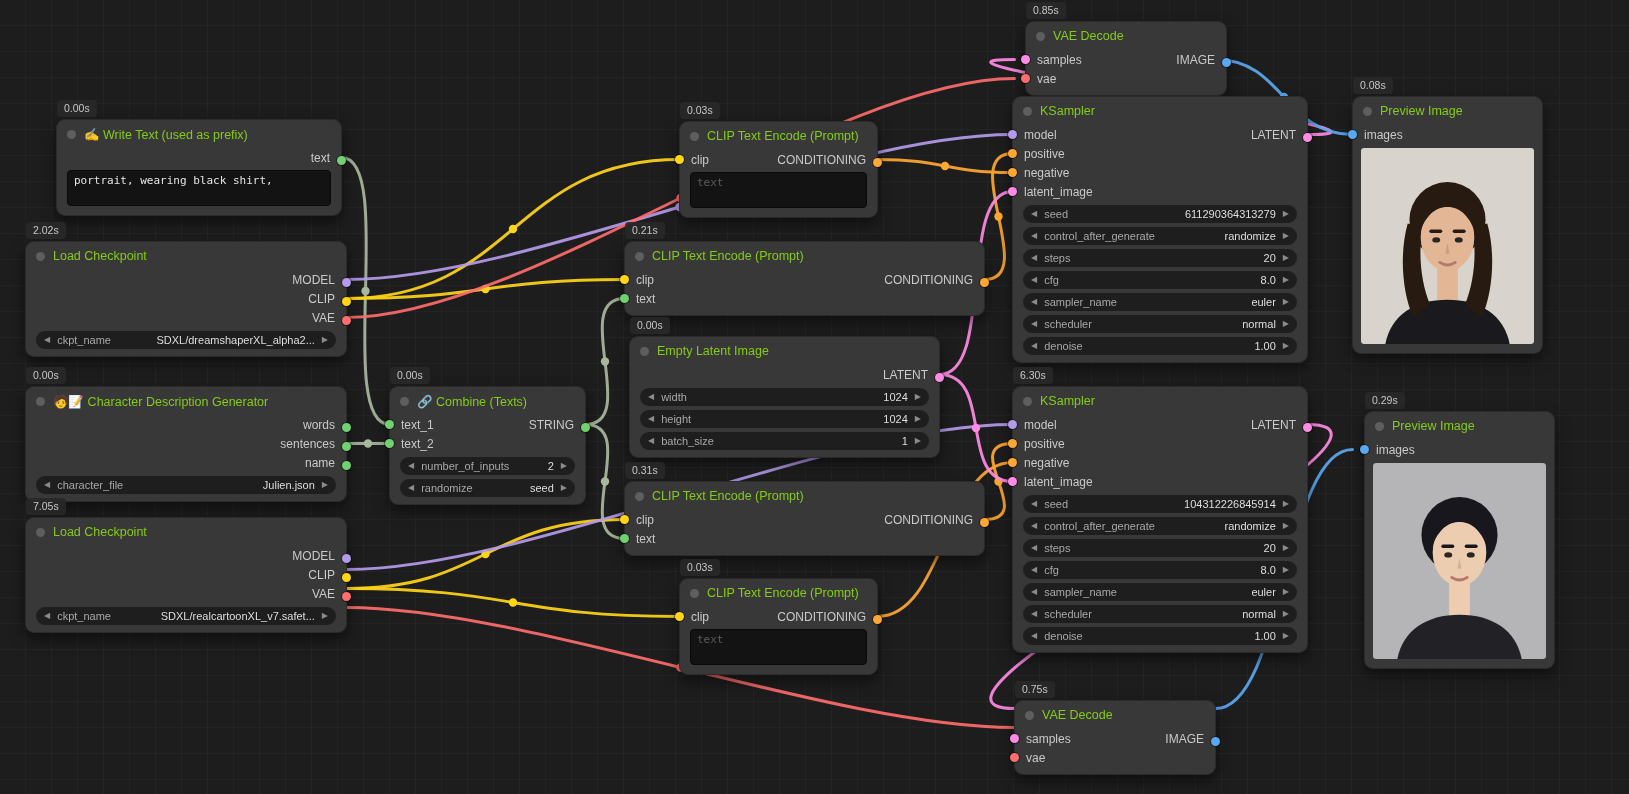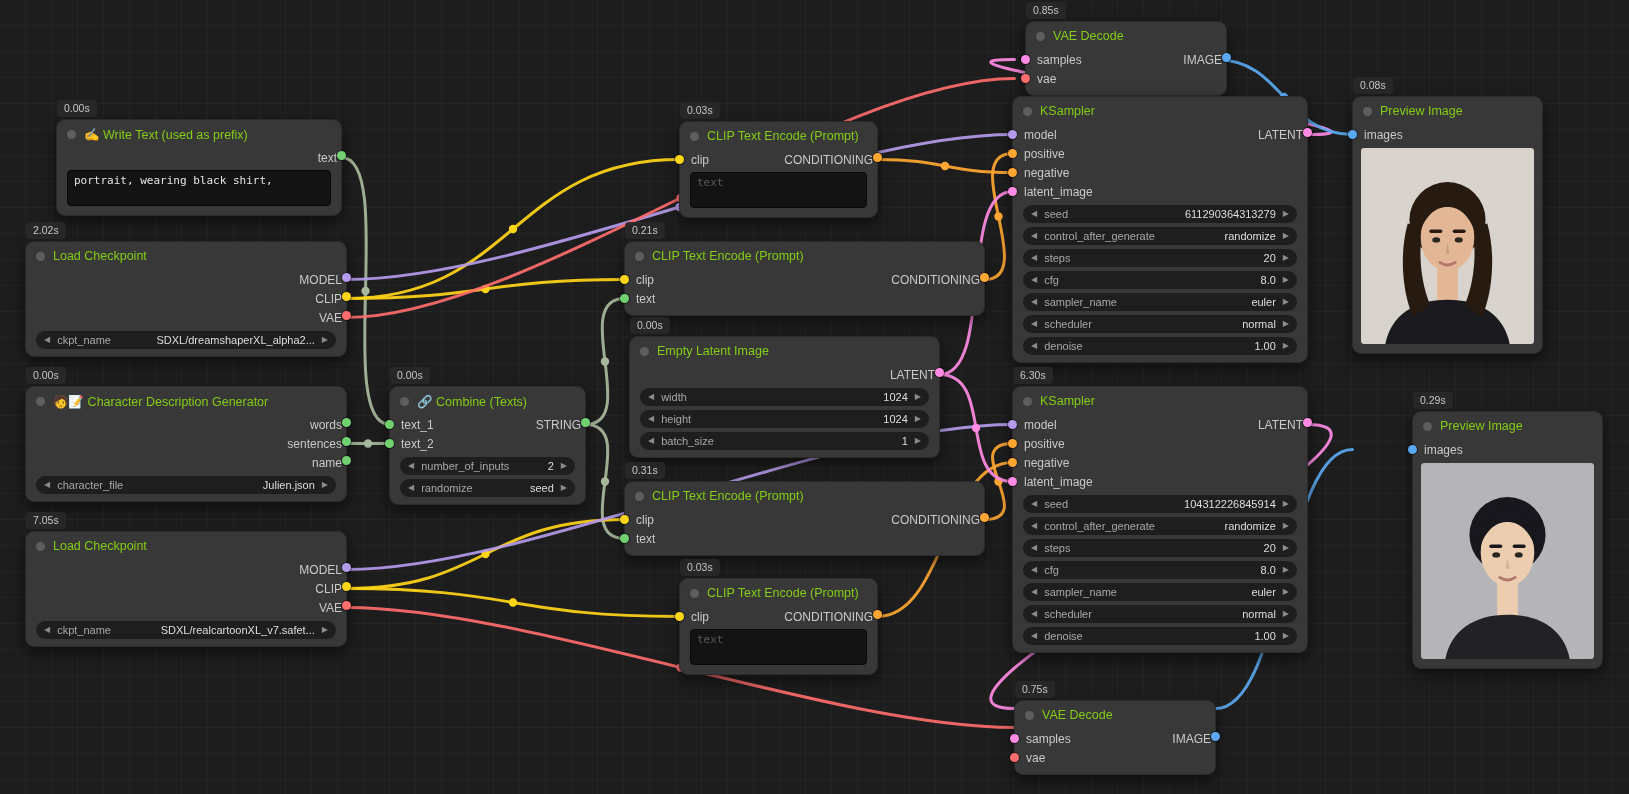--- a/index.html
+++ b/index.html
@@ -13,21 +13,21 @@
   .node{position:absolute;z-index:2;background:#383838;border:1px solid #2b2b2b;border-radius:9px;
     box-shadow:0 6px 14px rgba(0,0,0,.5);padding-bottom:7px;color:#ddd}
   .badge{position:absolute;top:-20px;left:0;background:rgba(40,40,40,.92);color:#c6c6c6;
     font-size:10.5px;line-height:15px;padding:1px 7px;border-radius:4px;white-space:nowrap}
   .head{display:flex;align-items:center;gap:8px;height:28px;padding:0 10px;overflow:hidden}
   .cdot{width:9px;height:9px;border-radius:50%;background:#5e5e5e;flex:0 0 auto}
   .title{font-size:12.5px;color:#84cc16;white-space:nowrap}
   .row{height:19px;display:flex;align-items:center;justify-content:space-between;
     font-size:12px;color:#c9c9c9}
   .pin{display:flex;align-items:center;gap:7px;min-width:10px}
-  .pout{display:flex;align-items:flex-start;margin-left:auto}
+  .pout{display:flex;align-items:flex-end;gap:7px;margin-left:auto}
   .port{width:9px;height:9px;border-radius:50%;flex:0 0 auto;box-shadow:0 0 0 1px rgba(0,0,0,.4)}
   .pin .port{margin-left:-5px}
   .pout .port{margin-right:-5px}
   .widget{height:18px;margin:4px 10px 0;background:#1e1e1e;border-radius:10px;display:flex;
     align-items:center;gap:7px;padding:0 8px;font-size:11px}
   .warrow{color:#8b8b8b;font-size:8px;line-height:1}
   .wlabel{color:#a8a8a8;white-space:nowrap;overflow:hidden}
   .wvalue{margin-left:auto;color:#dedede;white-space:nowrap}
   .textbox{margin:3px 10px 2px;height:36px;background:#131313;border:1px solid #090909;border-radius:4px;
     padding:3px 6px;font-family:"DejaVu Sans Mono",monospace;font-size:11px;color:#e4e4e4;overflow:hidden}
@@ -161,21 +161,21 @@
           <span class="port" style="background: rgb(113, 209, 113);"></span>
         </div>
       </div>
       <div class="widget">
         <span class="warrow">◀</span>
         <span class="wlabel">character_file</span>
         <span class="wvalue">Julien.json</span>
         <span class="warrow">▶</span>
       </div>
     </div>
-    <div class="node" style="left: 25px; top: 531px; width: 322px;">
+    <div class="node" style="left: 25px; top: 517px; width: 322px;">
       <div class="badge">7.05s</div>
       <div class="head">
         <span class="cdot"></span>
         <span class="title">Load Checkpoint</span>
       </div>
       <div class="row">
         <div class="pin"></div>
         <div class="pout">
           <span class="plabel">MODEL</span>
           <span class="port" style="background: rgb(180, 154, 234);"></span>
@@ -574,21 +574,21 @@
           <path d="M33.5 50 C33 33 41 26 50 26 C59 26 67 33 66.5 50 C62 38 56 34.5 50 34.5 C44 34.5 38 38 33.5 50 Z" fill="#271a10"></path>
           <rect x="39.5" y="47.5" width="7.5" height="2" rx="1" fill="#271a10"></rect>
           <rect x="53" y="47.5" width="7.5" height="2" rx="1" fill="#271a10"></rect>
           <ellipse cx="43.5" cy="53.5" rx="2.3" ry="1.5" fill="#2a2620"></ellipse>
           <ellipse cx="56.5" cy="53.5" rx="2.3" ry="1.5" fill="#2a2620"></ellipse>
           <path d="M50 55 L48.8 61.5 L51.2 61.5 Z" fill="rgba(0,0,0,0.12)"></path>
           <path d="M45.5 66.5 Q50 69.5 54.5 66.5" stroke="#b3786a" stroke-width="1.6" fill="none" stroke-linecap="round"></path>
         </svg>
       </div>
     </div>
-    <div class="node" style="left: 1412px; top: 411px; width: 191px;">
+    <div class="node" style="left: 1364px; top: 411px; width: 191px;">
       <div class="badge">0.29s</div>
       <div class="head">
         <span class="cdot"></span>
         <span class="title">Preview Image</span>
       </div>
       <div class="row">
         <div class="pin">
           <span class="port" style="background: rgb(90, 168, 240);"></span>
           <span class="plabel">images</span>
         </div>

